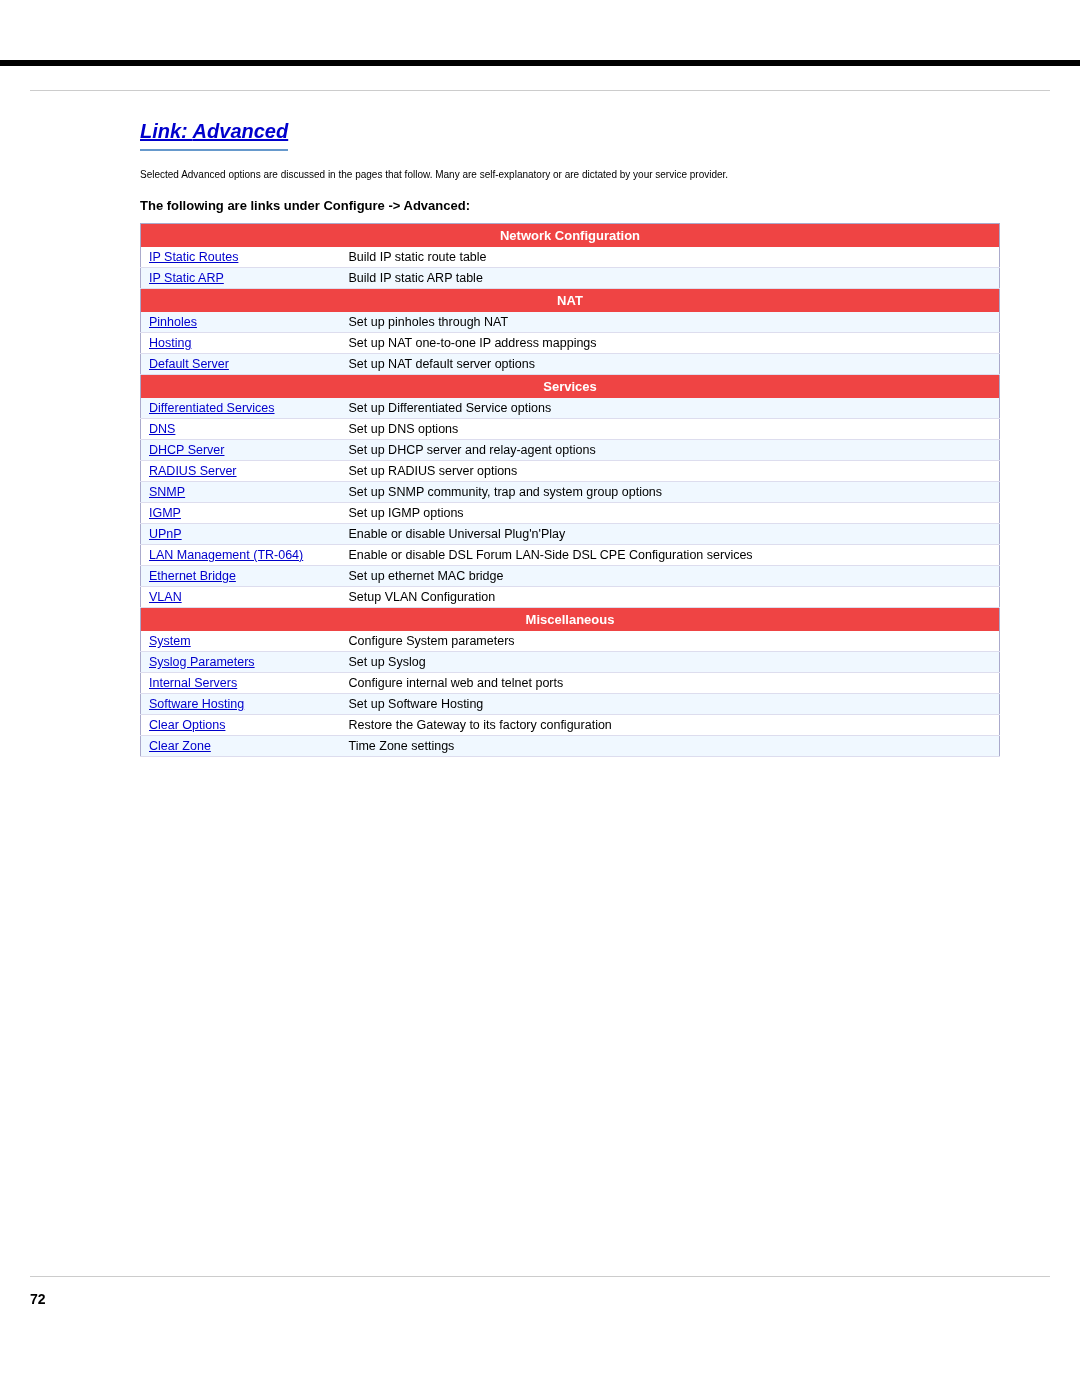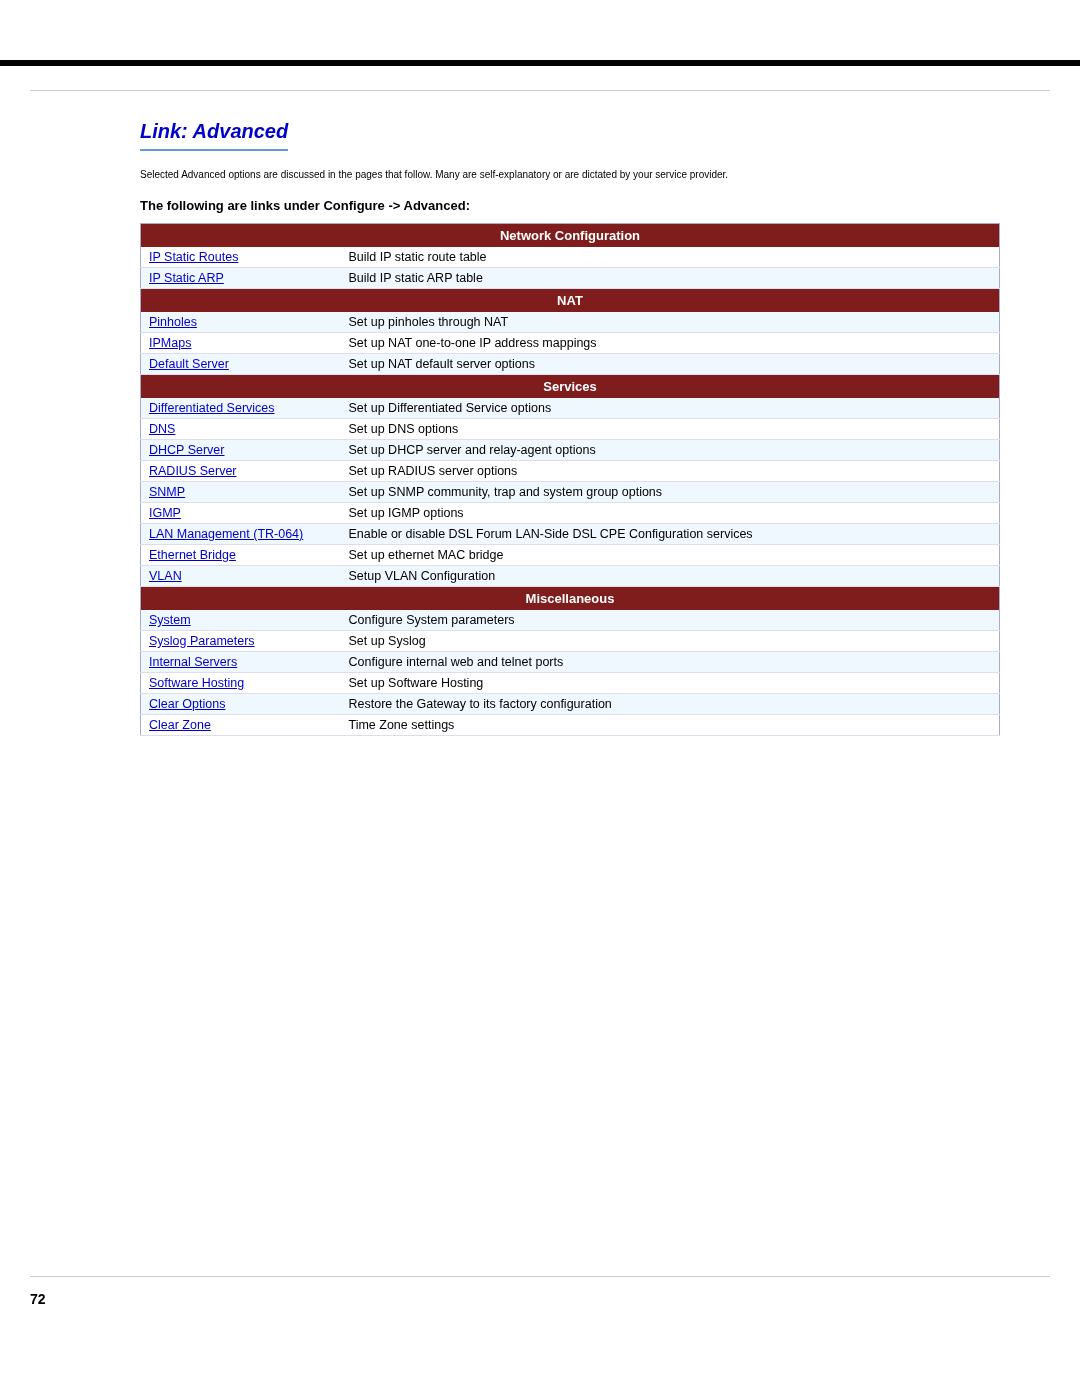--- a/index.html
+++ b/index.html
@@ -58,20 +58,21 @@
       top: 120px;
       left: 140px;
       right: 80px;
     }
 
     .page-title {
       font-size: 20px;
       font-weight: bold;
       font-style: italic;
       color: #0000cc;
+      text-decoration: underline;
       border-bottom: 2px solid #6699cc;
       padding-bottom: 6px;
       margin-bottom: 16px;
       display: inline-block;
     }
 
     .intro-text {
       font-size: 10px;
       line-height: 1.5;
       margin-bottom: 16px;
@@ -86,21 +87,21 @@
     }
 
     .config-table {
       width: 100%;
       border-collapse: collapse;
       border: 1px solid #aac;
       font-size: 12.5px;
     }
 
     .config-table tr.section-header td {
-      background: #7f1d1d;
+      background: #ef4444;
       color: #fff;
       font-weight: bold;
       text-align: center;
       padding: 4px 8px;
       font-size: 13px;
     }
 
     .config-table tr.data-row td {
       padding: 3px 8px;
       vertical-align: top;
@@ -160,21 +161,21 @@
           <td class="desc-cell">Build IP static ARP table</td>
         </tr>
         <tr class="section-header">
           <td colspan="2">NAT</td>
         </tr>
         <tr class="data-row">
           <td class="link-cell"><a href="#">Pinholes</a></td>
           <td class="desc-cell">Set up pinholes through NAT</td>
         </tr>
         <tr class="data-row">
-          <td class="link-cell"><a href="#">IPMaps</a></td>
+          <td class="link-cell"><a href="#">Hosting</a></td>
           <td class="desc-cell">Set up NAT one-to-one IP address mappings</td>
         </tr>
         <tr class="data-row">
           <td class="link-cell"><a href="#">Default Server</a></td>
           <td class="desc-cell">Set up NAT default server options</td>
         </tr>
         <tr class="section-header">
           <td colspan="2">Services</td>
         </tr>
         <tr class="data-row">
@@ -195,20 +196,24 @@
         </tr>
         <tr class="data-row">
           <td class="link-cell"><a href="#">SNMP</a></td>
           <td class="desc-cell">Set up SNMP community, trap and system group options</td>
         </tr>
         <tr class="data-row">
           <td class="link-cell"><a href="#">IGMP</a></td>
           <td class="desc-cell">Set up IGMP options</td>
         </tr>
         <tr class="data-row">
+          <td class="link-cell"><a href="#">UPnP</a></td>
+          <td class="desc-cell">Enable or disable Universal Plug'n'Play</td>
+        </tr>
+        <tr class="data-row">
           <td class="link-cell"><a href="#">LAN Management (TR-064)</a></td>
           <td class="desc-cell">Enable or disable DSL Forum LAN-Side DSL CPE Configuration services</td>
         </tr>
         <tr class="data-row">
           <td class="link-cell"><a href="#">Ethernet Bridge</a></td>
           <td class="desc-cell">Set up ethernet MAC bridge</td>
         </tr>
         <tr class="data-row">
           <td class="link-cell"><a href="#">VLAN</a></td>
           <td class="desc-cell">Setup VLAN Configuration</td>

